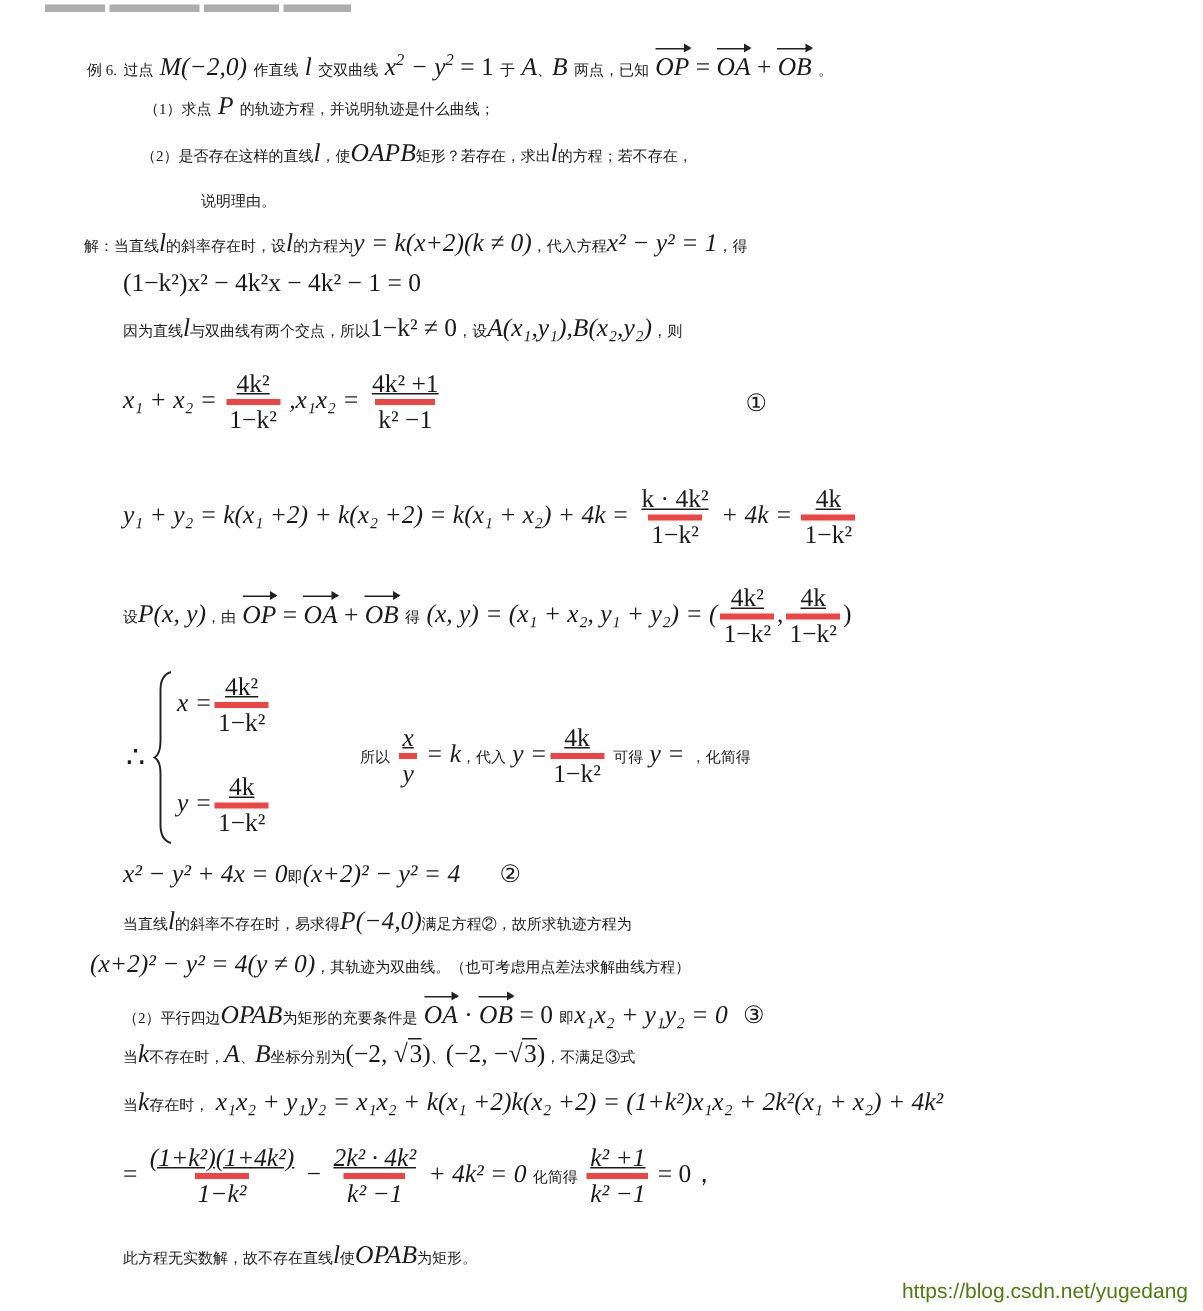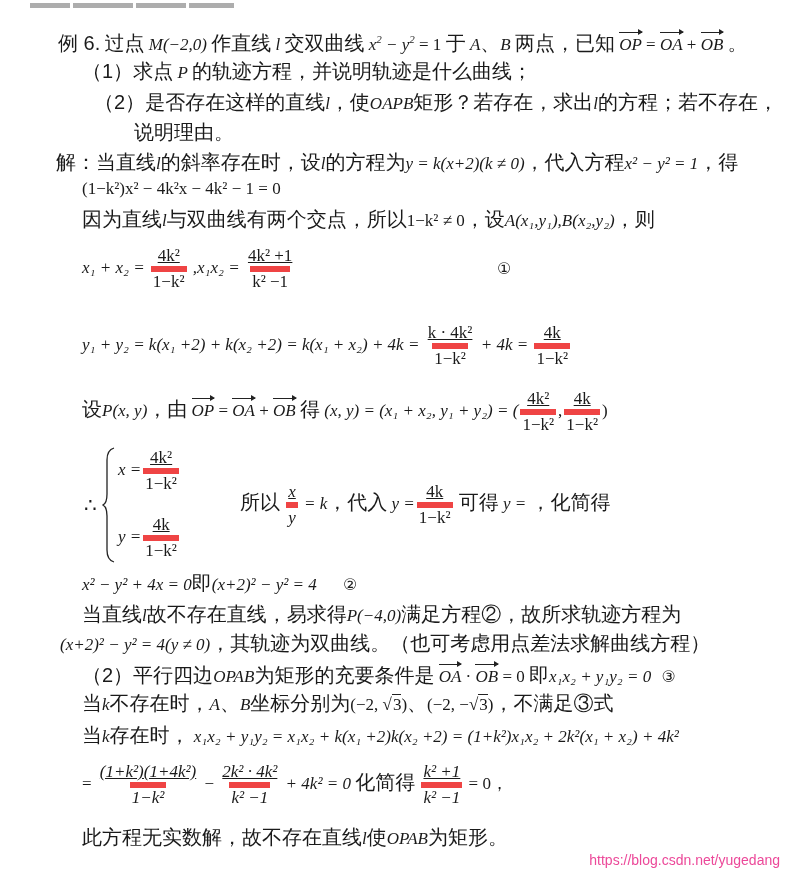--- a/index.html
+++ b/index.html
@@ -1,32 +1,32 @@
 <!DOCTYPE html>
 <html><head>
 <meta charset="utf-8">
 <style>
   html,body{margin:0;padding:0;background:#fff;}
   body{width:802px;height:874px;position:relative;overflow:hidden;
        font-family:"Liberation Serif","DejaVu Serif",serif;color:#1a1a1a;font-size:17px;}
   .line{position:absolute;white-space:nowrap;line-height:22px;}
-  .cn{font-family:Liberation Sans, sans-serif;font-size:20px;}
+  .cn{font-family:Liberation Serif, serif;font-size:10px;}
   i,.it{font-style:italic;}
   sup{font-size:11px;vertical-align:7px;line-height:0;}
   .vec{display:inline-block;position:relative;font-style:italic;padding-top:4px;}
   .vec::before{content:"";position:absolute;left:0;right:0;top:2px;border-top:1px solid #222;}
   .vec::after{content:"";position:absolute;right:-1px;top:-1px;border-left:5px solid #222;border-top:3px solid transparent;border-bottom:3px solid transparent;}
   .frac{display:inline-flex;flex-direction:column;align-items:center;vertical-align:middle;margin:0 2px;}
   .frac .num{padding:0 2px;line-height:20px;text-decoration:underline;}
-  .frac .den{border-top:6px solid #ef4444;padding:0 2px;line-height:20px;}
+  .frac .den{border-top:4px solid #ef4444;padding:0 2px;line-height:20px;}
   .circ{font-family:"DejaVu Sans",sans-serif;font-size:16px;}
   .top-cut{position:absolute;left:30px;top:-12px;width:230px;height:16px;color:#555;}
   .top-cut span{display:inline-block;height:5px;background:#777;margin-right:3px;vertical-align:bottom;opacity:.6;}
   .brace{position:absolute;left:102px;top:446px;width:14px;height:118px;}
-  .watermark{position:absolute;right:22px;bottom:6px;font-family:"Liberation Sans",sans-serif;font-size:14px;color:#ec4899;}
+  .watermark{position:absolute;right:10px;bottom:6px;font-family:"Liberation Sans",sans-serif;font-size:14px;color:#4d7c0f;}
   .sqrt{border-top:1px solid #222;padding-left:1px;}
 </style>
 </head>
 <body>
 
 <div class="top-cut">
   <span style="width:40px"></span><span style="width:60px"></span><span style="width:50px"></span><span style="width:45px"></span>
 </div>
 
 <div class="line" style="left:58px;top:30px;">
@@ -37,21 +37,21 @@
   <i>l</i>
   <span class="cn">交双曲线</span>
   <i>x<sup>2</sup> − y<sup>2</sup></i> = 1
   <span class="cn">于</span>
   <i>A</i><span class="cn">、</span><i>B</i>
   <span class="cn">两点，已知</span>
   <span><span class="vec">OP</span> = <span class="vec">OA</span> + <span class="vec">OB</span></span>
   <span class="cn">。</span>
 </div>
 
-<div class="line" style="left:82px;top:60px;text-align:center;">
+<div class="line" style="left:96px;top:60px;text-align:center;">
   <span class="cn">（1）</span><span class="cn">求点</span>
   <i>P</i>
   <span class="cn">的轨迹方程，并说明轨迹是什么曲线；</span>
 </div>
 
 <div class="line" style="left:94px;top:91px;">
   <span class="cn">（2）</span><span class="cn">是否存在这样的直线</span><i>l</i><span class="cn">，使</span><i>OAPB</i><span class="cn">矩形？若存在，求出</span><i>l</i><span class="cn">的方程；若不存在，</span>
 </div>
 <div class="line" style="left:134px;top:121px;">
   <span class="cn">说明理由。</span>
@@ -141,21 +141,21 @@
   <i>y =</i>
   <span class="cn">，化简得</span>
 </div>
 
 <div class="line" style="left:82px;top:572px;">
   <i>x² − y² + 4x = 0</i><span class="cn">即</span><i>(x+2)² − y² = 4</i>
   <span class="circ" style="margin-left:22px;">②</span>
 </div>
 
 <div class="line" style="left:82px;top:603px;">
-  <span class="cn">当直线</span><i>l</i><span class="cn">故不存在直线，易求得</span><i>P(−4,0)</i><span class="cn">满足方程②，故所求轨迹方程为</span>
+  <span class="cn">当直线</span><i>l</i><span class="cn">的斜率不存在时，易求得</span><i>P(−4,0)</i><span class="cn">满足方程②，故所求轨迹方程为</span>
 </div>
 <div class="line" style="left:60px;top:632px;text-align:right;">
   <i>(x+2)² − y² = 4(y ≠ 0)</i><span class="cn">，其轨迹为双曲线。（也可考虑用点差法求解曲线方程）</span>
 </div>
 
 <div class="line" style="left:82px;top:662px;">
   <span class="cn">（2）平行四边</span><i>OPAB</i><span class="cn">为矩形的充要条件是</span>
   <span><span class="vec">OA</span> · <span class="vec">OB</span> = 0</span>
   <span class="cn">即</span><i>x₁x₂ + y₁y₂ = 0</i>
   <span class="circ" style="margin-left:6px;">③</span>

